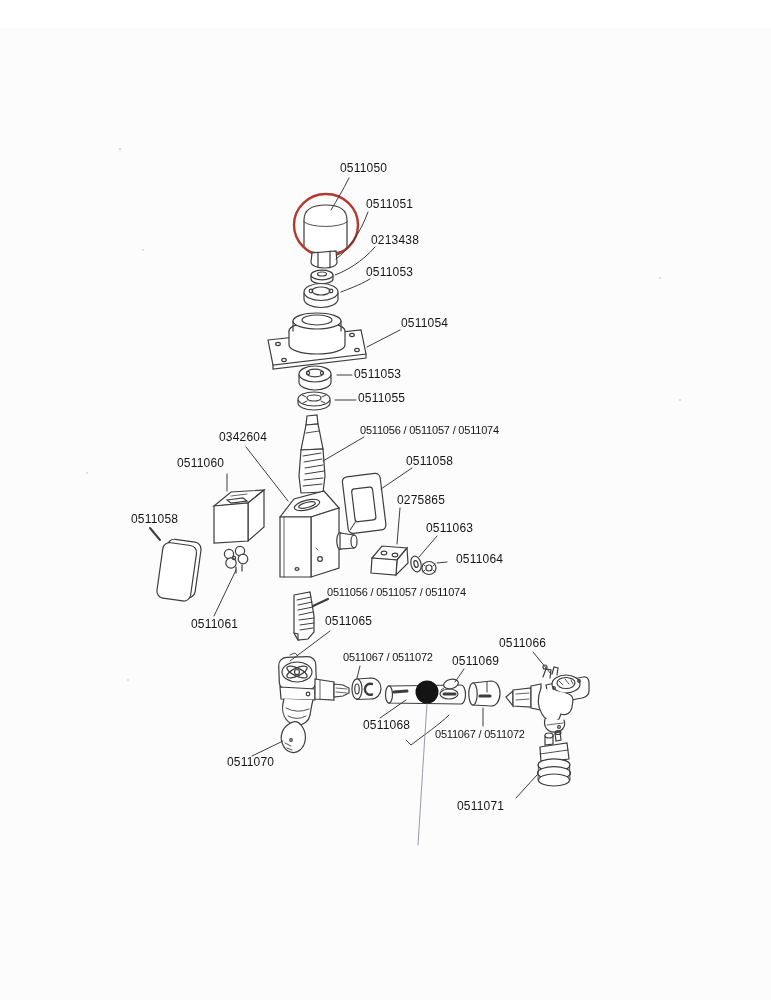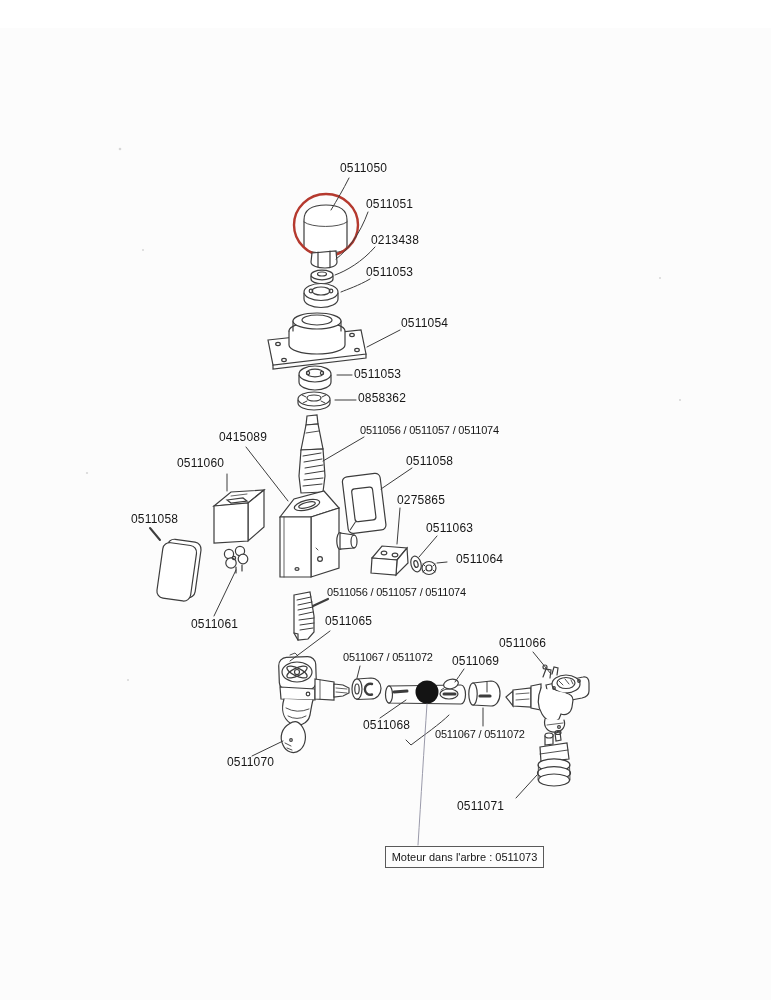--- a/index.html
+++ b/index.html
@@ -293,37 +293,34 @@
       <path d="M427,676 C424,720 421,770 418,817" stroke="#8e8ea0" stroke-width=".9"></path>
     </g>
   </svg>
 
   <div class="lbl" style="left:340px;top:134px">0511050</div>
   <div class="lbl" style="left:366px;top:170px">0511051</div>
   <div class="lbl" style="left:371px;top:206px">0213438</div>
   <div class="lbl" style="left:366px;top:238px">0511053</div>
   <div class="lbl" style="left:401px;top:289px">0511054</div>
   <div class="lbl" style="left:354px;top:340px">0511053</div>
-  <div class="lbl" style="left:358px;top:364px">0858362</div>
-  <div class="lbl" style="left:219px;top:403px">0415089</div>
+  <div class="lbl" style="left:358px;top:364px">0511055</div>
+  <div class="lbl" style="left:219px;top:403px">0342604</div>
   <div class="lbl sm" style="left:360px;top:396px">0511056 / 0511057 / 0511074</div>
   <div class="lbl" style="left:177px;top:429px">0511060</div>
   <div class="lbl" style="left:406px;top:427px">0511058</div>
   <div class="lbl" style="left:397px;top:466px">0275865</div>
   <div class="lbl" style="left:131px;top:485px">0511058</div>
   <div class="lbl" style="left:426px;top:494px">0511063</div>
   <div class="lbl" style="left:456px;top:525px">0511064</div>
   <div class="lbl sm" style="left:327px;top:558px">0511056 / 0511057 / 0511074</div>
   <div class="lbl" style="left:191px;top:590px">0511061</div>
   <div class="lbl" style="left:325px;top:587px">0511065</div>
   <div class="lbl" style="left:499px;top:609px">0511066</div>
   <div class="lbl sm" style="left:343px;top:623px">0511067 / 0511072</div>
   <div class="lbl" style="left:452px;top:627px">0511069</div>
   <div class="lbl" style="left:363px;top:691px">0511068</div>
   <div class="lbl sm" style="left:435px;top:700px">0511067 / 0511072</div>
   <div class="lbl" style="left:227px;top:728px">0511070</div>
   <div class="lbl" style="left:457px;top:772px">0511071</div>
 
-  <div class="callout">
-    <span>Moteur dans l'arbre : 0511073</span>
-  </div>
 
 </div>
 
 </body></html>

